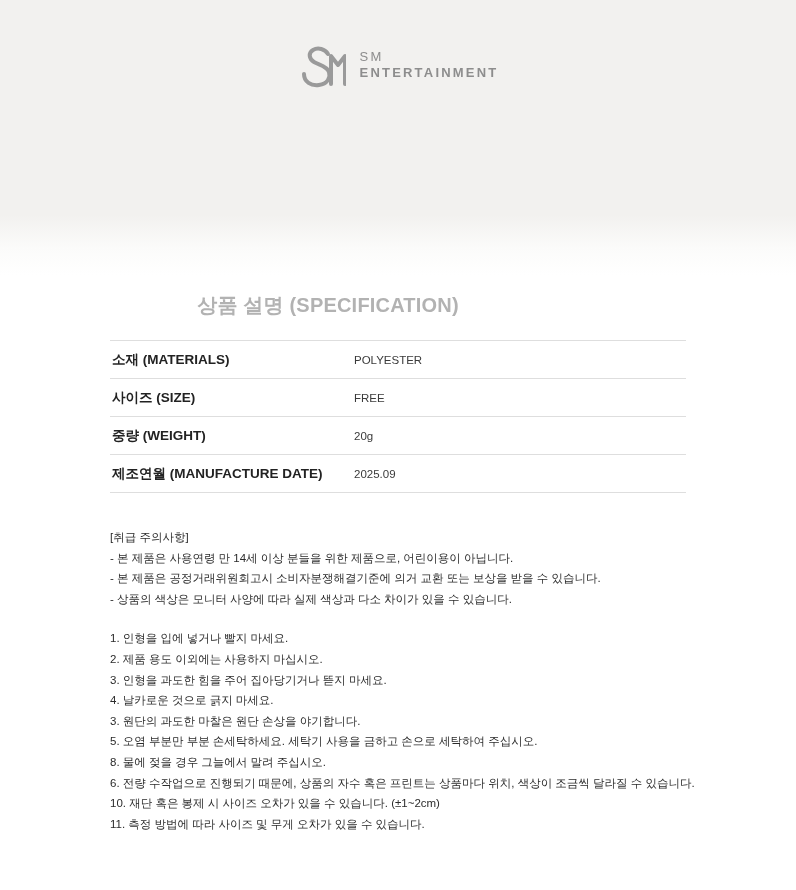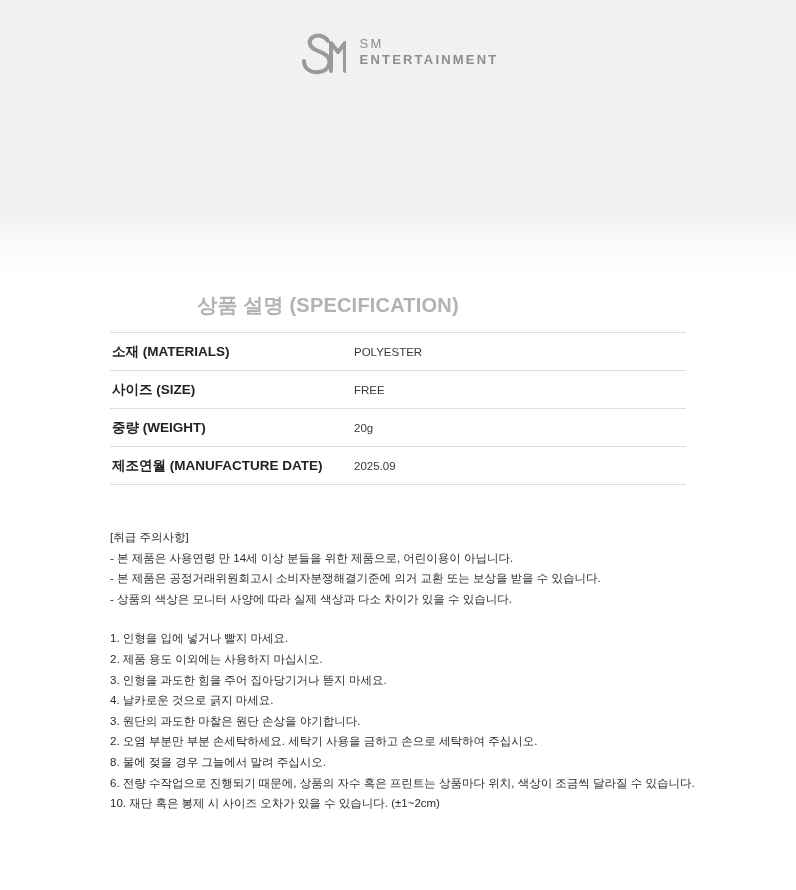--- a/index.html
+++ b/index.html
@@ -26,21 +26,21 @@
     position: absolute;
     left: 0;
     top: 0;
     width: 796px;
     height: 215px;
     background: #f2f1ef;
   }
   .logo-wrap {
     position: absolute;
     left: 0;
-    top: 27px;
+    top: 40px;
     width: 796px;
     display: flex;
     align-items: center;
     justify-content: center;
     gap: 14px;
   }
   .logo-mark {
     width: 48px;
     height: 50px;
     display: block;
@@ -76,21 +76,21 @@
     text-align: center;
     font-size: 20px;
     font-weight: bold;
     color: #b2b2b2;
     letter-spacing: 0.2px;
   }
 
   .spec-table {
     position: absolute;
     left: 110px;
-    top: 332px;
+    top: 340px;
     width: 576px;
     border-collapse: collapse;
   }
   .spec-table tr {
     height: 38px;
   }
   .spec-table td {
     border-top: 1px solid #dedede;
     padding: 0;
     vertical-align: middle;
@@ -175,19 +175,20 @@
     <div class="note-line">[취급 주의사항]</div>
     <div class="note-line">- 본 제품은 사용연령 만 14세 이상 분들을 위한 제품으로, 어린이용이 아닙니다.</div>
     <div class="note-line">- 본 제품은 공정거래위원회고시 소비자분쟁해결기준에 의거 교환 또는 보상을 받을 수 있습니다.</div>
     <div class="note-line">- 상품의 색상은 모니터 사양에 따라 실제 색상과 다소 차이가 있을 수 있습니다.</div>
     <div class="gap"></div>
     <div class="note-line">1. 인형을 입에 넣거나 빨지 마세요.</div>
     <div class="note-line">2. 제품 용도 이외에는 사용하지 마십시오.</div>
     <div class="note-line">3. 인형을 과도한 힘을 주어 집아당기거나 뜯지 마세요.</div>
     <div class="note-line">4. 날카로운 것으로 긁지 마세요.</div>
     <div class="note-line">3. 원단의 과도한 마찰은 원단 손상을 야기합니다.</div>
-    <div class="note-line">2. 오염 부분만 부분 손세탁하세요. 세탁기 사용을 금하고 손으로 세탁하여 주십시오.</div>
+    <div class="note-line">5. 오염 부분만 부분 손세탁하세요. 세탁기 사용을 금하고 손으로 세탁하여 주십시오.</div>
     <div class="note-line">8. 물에 젖을 경우 그늘에서 말려 주십시오.</div>
     <div class="note-line">6. 전량 수작업으로 진행되기 때문에, 상품의 자수 혹은 프린트는 상품마다 위치, 색상이 조금씩 달라질 수 있습니다.</div>
     <div class="note-line">10. 재단 혹은 봉제 시 사이즈 오차가 있을 수 있습니다. (±1~2cm)</div>
+    <div class="note-line">11. 측정 방법에 따라 사이즈 및 무게 오차가 있을 수 있습니다.</div>
   </div>
 
 </div>
 
 </body></html>

